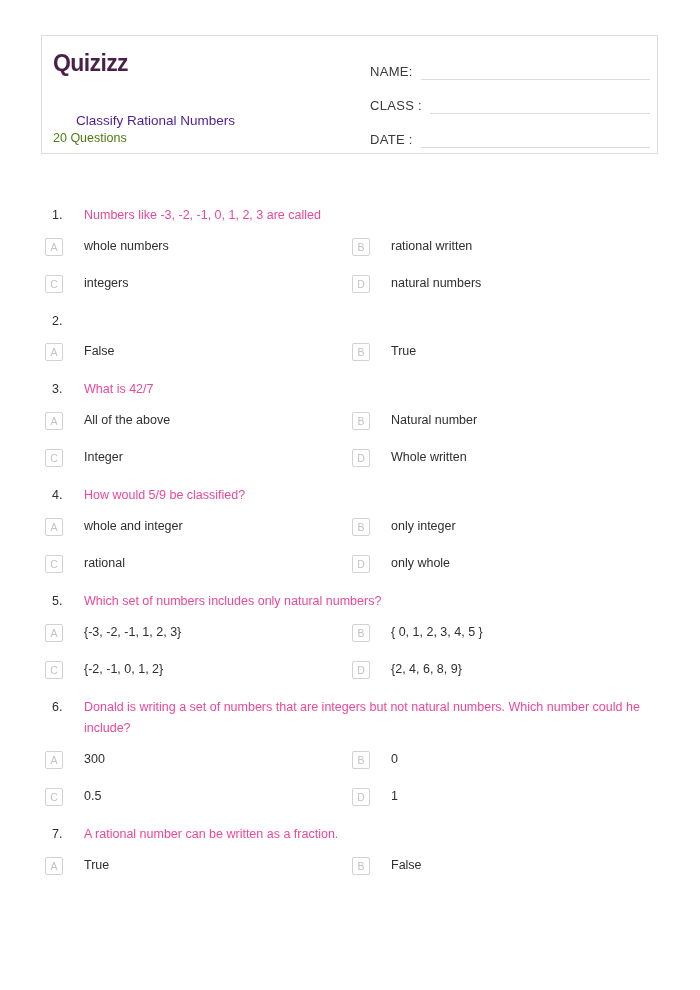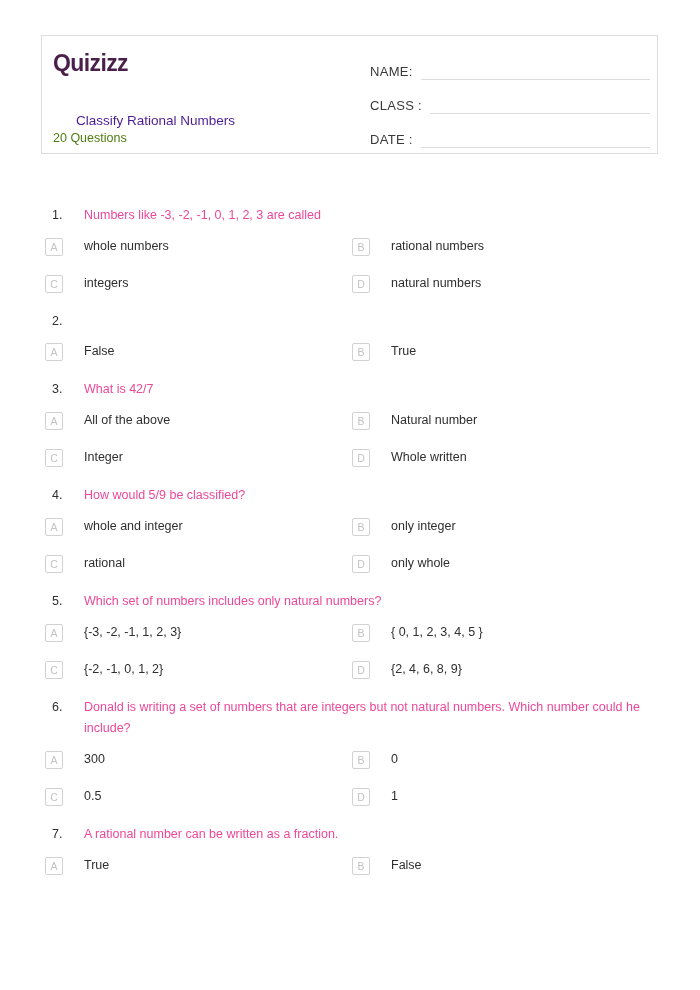--- a/index.html
+++ b/index.html
@@ -221,21 +221,21 @@
           <div class="q-text">Numbers like -3, -2, -1, 0, 1, 2, 3 are called</div>
         </div>
         <div class="options-grid">
           <div class="option-row">
             <div class="option">
               <span class="opt-letter">A</span>
               <span class="opt-text">whole numbers</span>
             </div>
             <div class="option col-b">
               <span class="opt-letter">B</span>
-              <span class="opt-text">rational numbers</span>
+              <span class="opt-text">rational written</span>
             </div>
           </div>
           <div class="option-row">
             <div class="option">
               <span class="opt-letter">C</span>
               <span class="opt-text">integers</span>
             </div>
             <div class="option col-b">
               <span class="opt-letter">D</span>
               <span class="opt-text">natural numbers</span>

